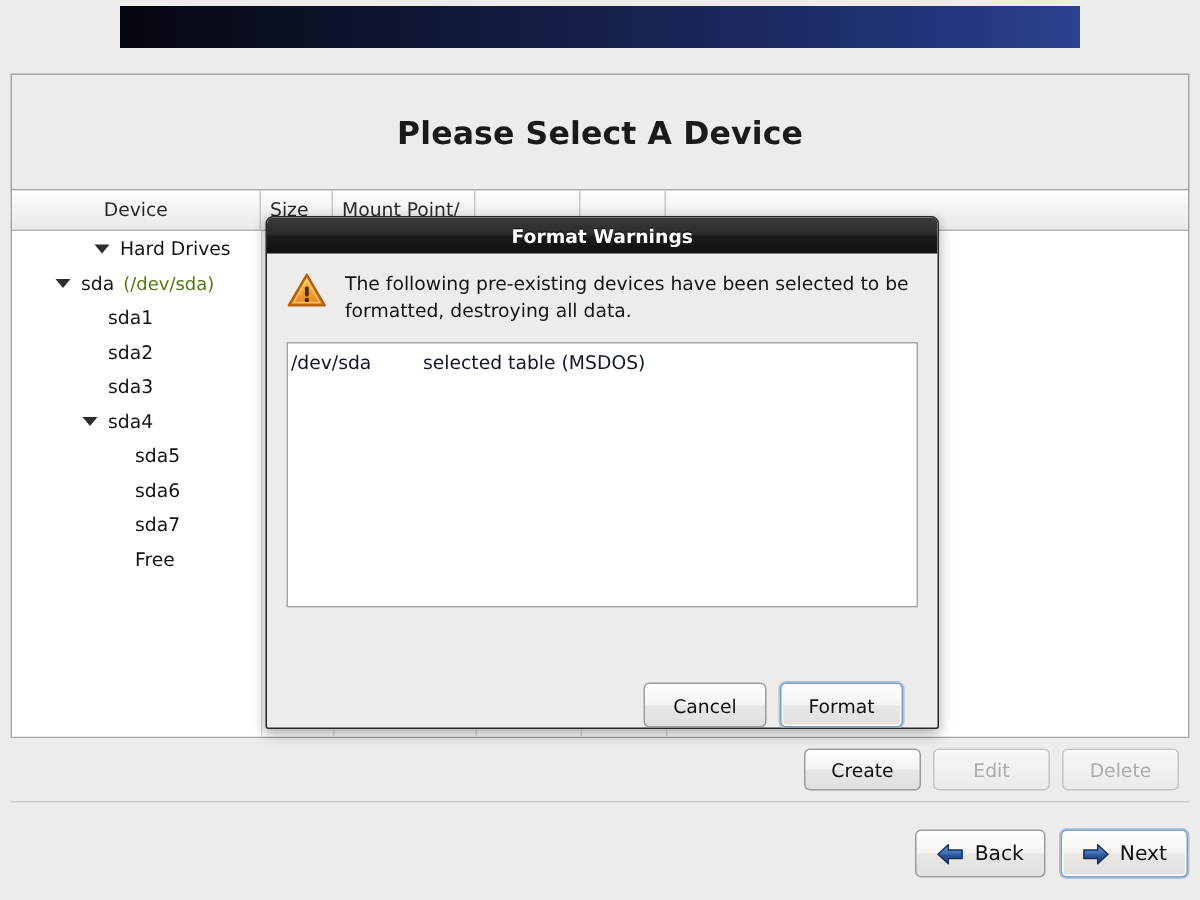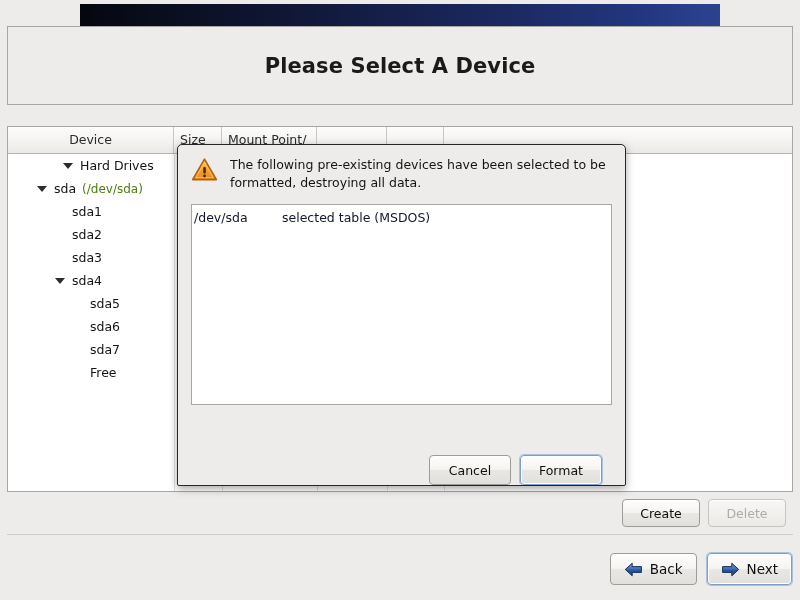--- a/index.html
+++ b/index.html
@@ -25,21 +25,21 @@
     top: 4px;
     width: 640px;
     height: 28px;
     background: linear-gradient(to right, #05070f 0%, #0b1024 18%, #131c42 42%, #1c2a62 68%, #23377f 88%, #2b4390 100%);
   }
 
   
   #title-panel {
     position: absolute;
     left: 7px;
-    top: 26px;
+    top: 49px;
     width: 786px;
     height: 79px;
     box-sizing: border-box;
     background: #edecea;
     border: 1px solid #a8a6a3;
     display: flex;
     align-items: center;
     justify-content: center;
   }
   #page-title {
@@ -352,20 +352,21 @@
     </div>
     <div class="tree-row ind-3">
       <span class="twisty none"></span>
       <span class="node-label">Free</span>
     </div>
   </div>
 </div>
 
 <div id="action-row">
   <button class="btn">Create</button>
+  <button class="btn disabled" disabled="">Edit</button>
   <button class="btn disabled" disabled="">Delete</button>
 </div>
 
 <div id="bottom-sep"></div>
 
 <div id="nav-row">
   <button class="btn">
     <span>
       <svg class="arrow-svg" width="19" height="15" viewBox="0 0 19 15">
         <defs>
@@ -395,20 +396,23 @@
         </defs>
         <path d="M10.8 1.2 L17.7 7.5 L10.8 13.8 L10.8 10.4 L1.6 10.4 L1.6 4.6 L10.8 4.6 Z" fill="url(#gbr)" stroke="#16325c" stroke-width="1" stroke-linejoin="round"></path>
       </svg>
     </span>
     <span>Next</span>
   </button>
 </div>
 
 <div id="dialog">
 
+  <div id="dialog-titlebar">
+    <span>Format Warnings</span>
+  </div>
 
   <div id="dialog-body">
 
     <div id="dialog-msg-row">
       <span id="warning-icon">
         <svg width="27" height="25" viewBox="0 0 27 25">
           <defs>
             <linearGradient id="gwarn" x1="0" y1="0" x2="0" y2="1">
               <stop offset="0%" stop-color="#fcc96a"></stop>
               <stop offset="40%" stop-color="#f5a734"></stop>

